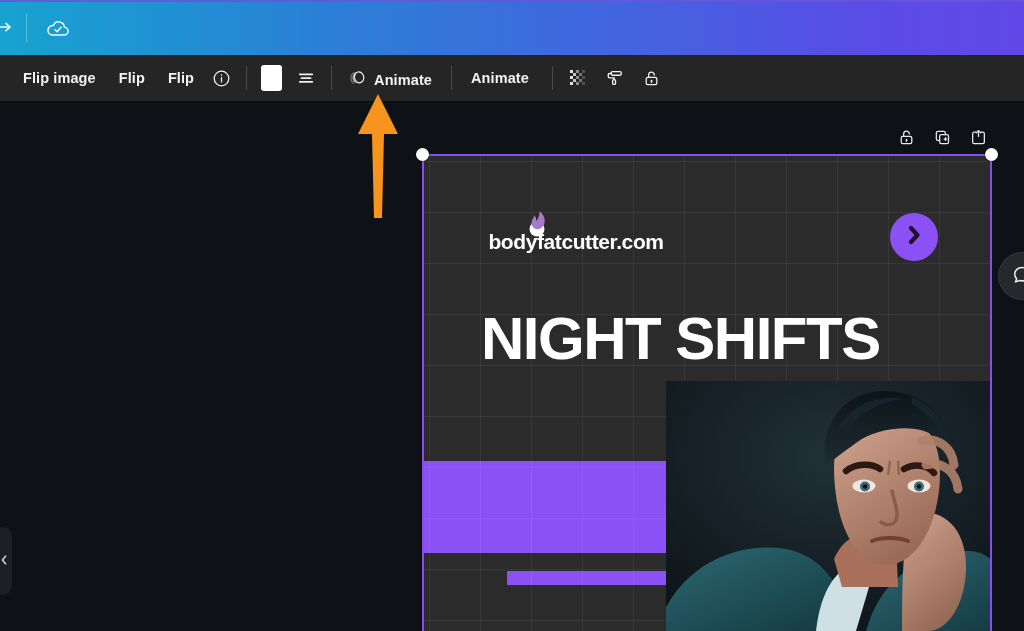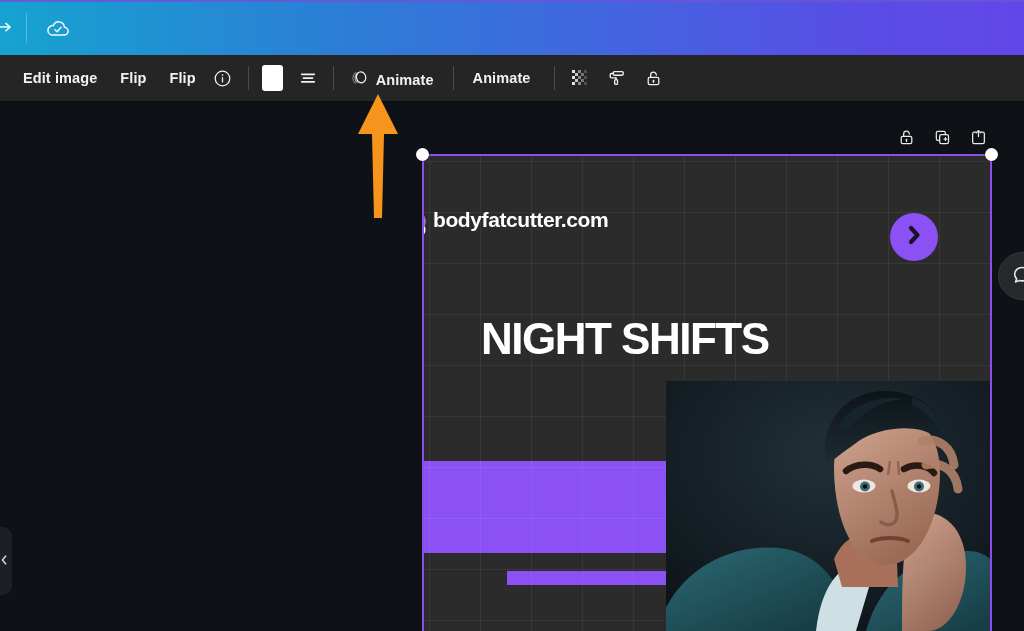--- a/index.html
+++ b/index.html
@@ -101,39 +101,39 @@
   .sel-handle {
     position: absolute; width: 13px; height: 13px; background: #fff; border-radius: 50%;
     z-index: 30; cursor: nwse-resize; box-shadow: 0 0 0 1px rgba(0,0,0,.25);
   }
   #h-tl { left: 416px; top: 148px; }
   #h-tr { left: 985px; top: 148px; }
 
   
   #logo-block {
     position: absolute; left: 57px; top: 52px; width: 190px; z-index: 10;
-    display: flex; align-items: center;
+    display: flex; flex-direction: column; align-items: center;
   }
   #logo-mark { position: relative; width: 30px; height: 30px; margin-bottom: -8px; margin-left: -78px; }
   #logo-text {
     color: #ffffff; font-size: 21px; font-weight: 800; letter-spacing: -.4px;
     white-space: nowrap; font-family: "Liberation Sans", sans-serif;
   }
 
   
   #arrow-circle {
     position: absolute; left: 466px; top: 57px; width: 48px; height: 48px;
     border-radius: 50%; background: #8b51f5; z-index: 10;
     display: flex; align-items: center; justify-content: center;
   }
 
   
   #headline { position: absolute; left: 57px; top: 142px; z-index: 12; }
   .hl-line {
-    color: #ffffff; font-weight: 800; font-size: 44px; line-height: 81px;
+    color: #ffffff; font-weight: 800; font-size: 60px; line-height: 81px;
     letter-spacing: -1.5px; white-space: nowrap;
     font-family: "Liberation Sans", sans-serif;
   }
 
   
   #purple-band {
     position: absolute; left: 0; top: 305px; width: 570px; height: 92px;
     background: #8b51f5; z-index: 4;
   }
   #havoc-line {
@@ -181,21 +181,21 @@
       <svg width="26" height="26" viewBox="0 0 24 24" fill="none" stroke="#ffffff" stroke-width="1.4" stroke-linecap="round" stroke-linejoin="round">
         <path d="M6.5 18.5h11a3.6 3.6 0 0 0 .4-7.2 5.2 5.2 0 0 0-10.1-1.5A3.8 3.8 0 0 0 6.5 18.5z"></path>
         <path d="M9.3 13.6l1.9 1.9 3.6-4.1"></path>
       </svg>
     </div>
   </div>
 
   <div id="toolbar">
     <div style="width:14px"></div>
 
-    <div class="tool-text">Edit image</div>
+    <div class="tool-text">Flip image</div>
     <div style="width:5px"></div>
     <div class="tool-text">Flip</div>
     <div style="width:5px"></div>
     <div class="tool-text">Flip</div>
     <div style="width:3px"></div>
 
     <div class="tool-ibtn">
       <svg width="19" height="19" viewBox="0 0 24 24" fill="none" stroke="#f0f0f0" stroke-width="1.6" stroke-linecap="round">
         <circle cx="12" cy="12" r="9.2"></circle>
           <path d="M12 11v5.4"></path>

